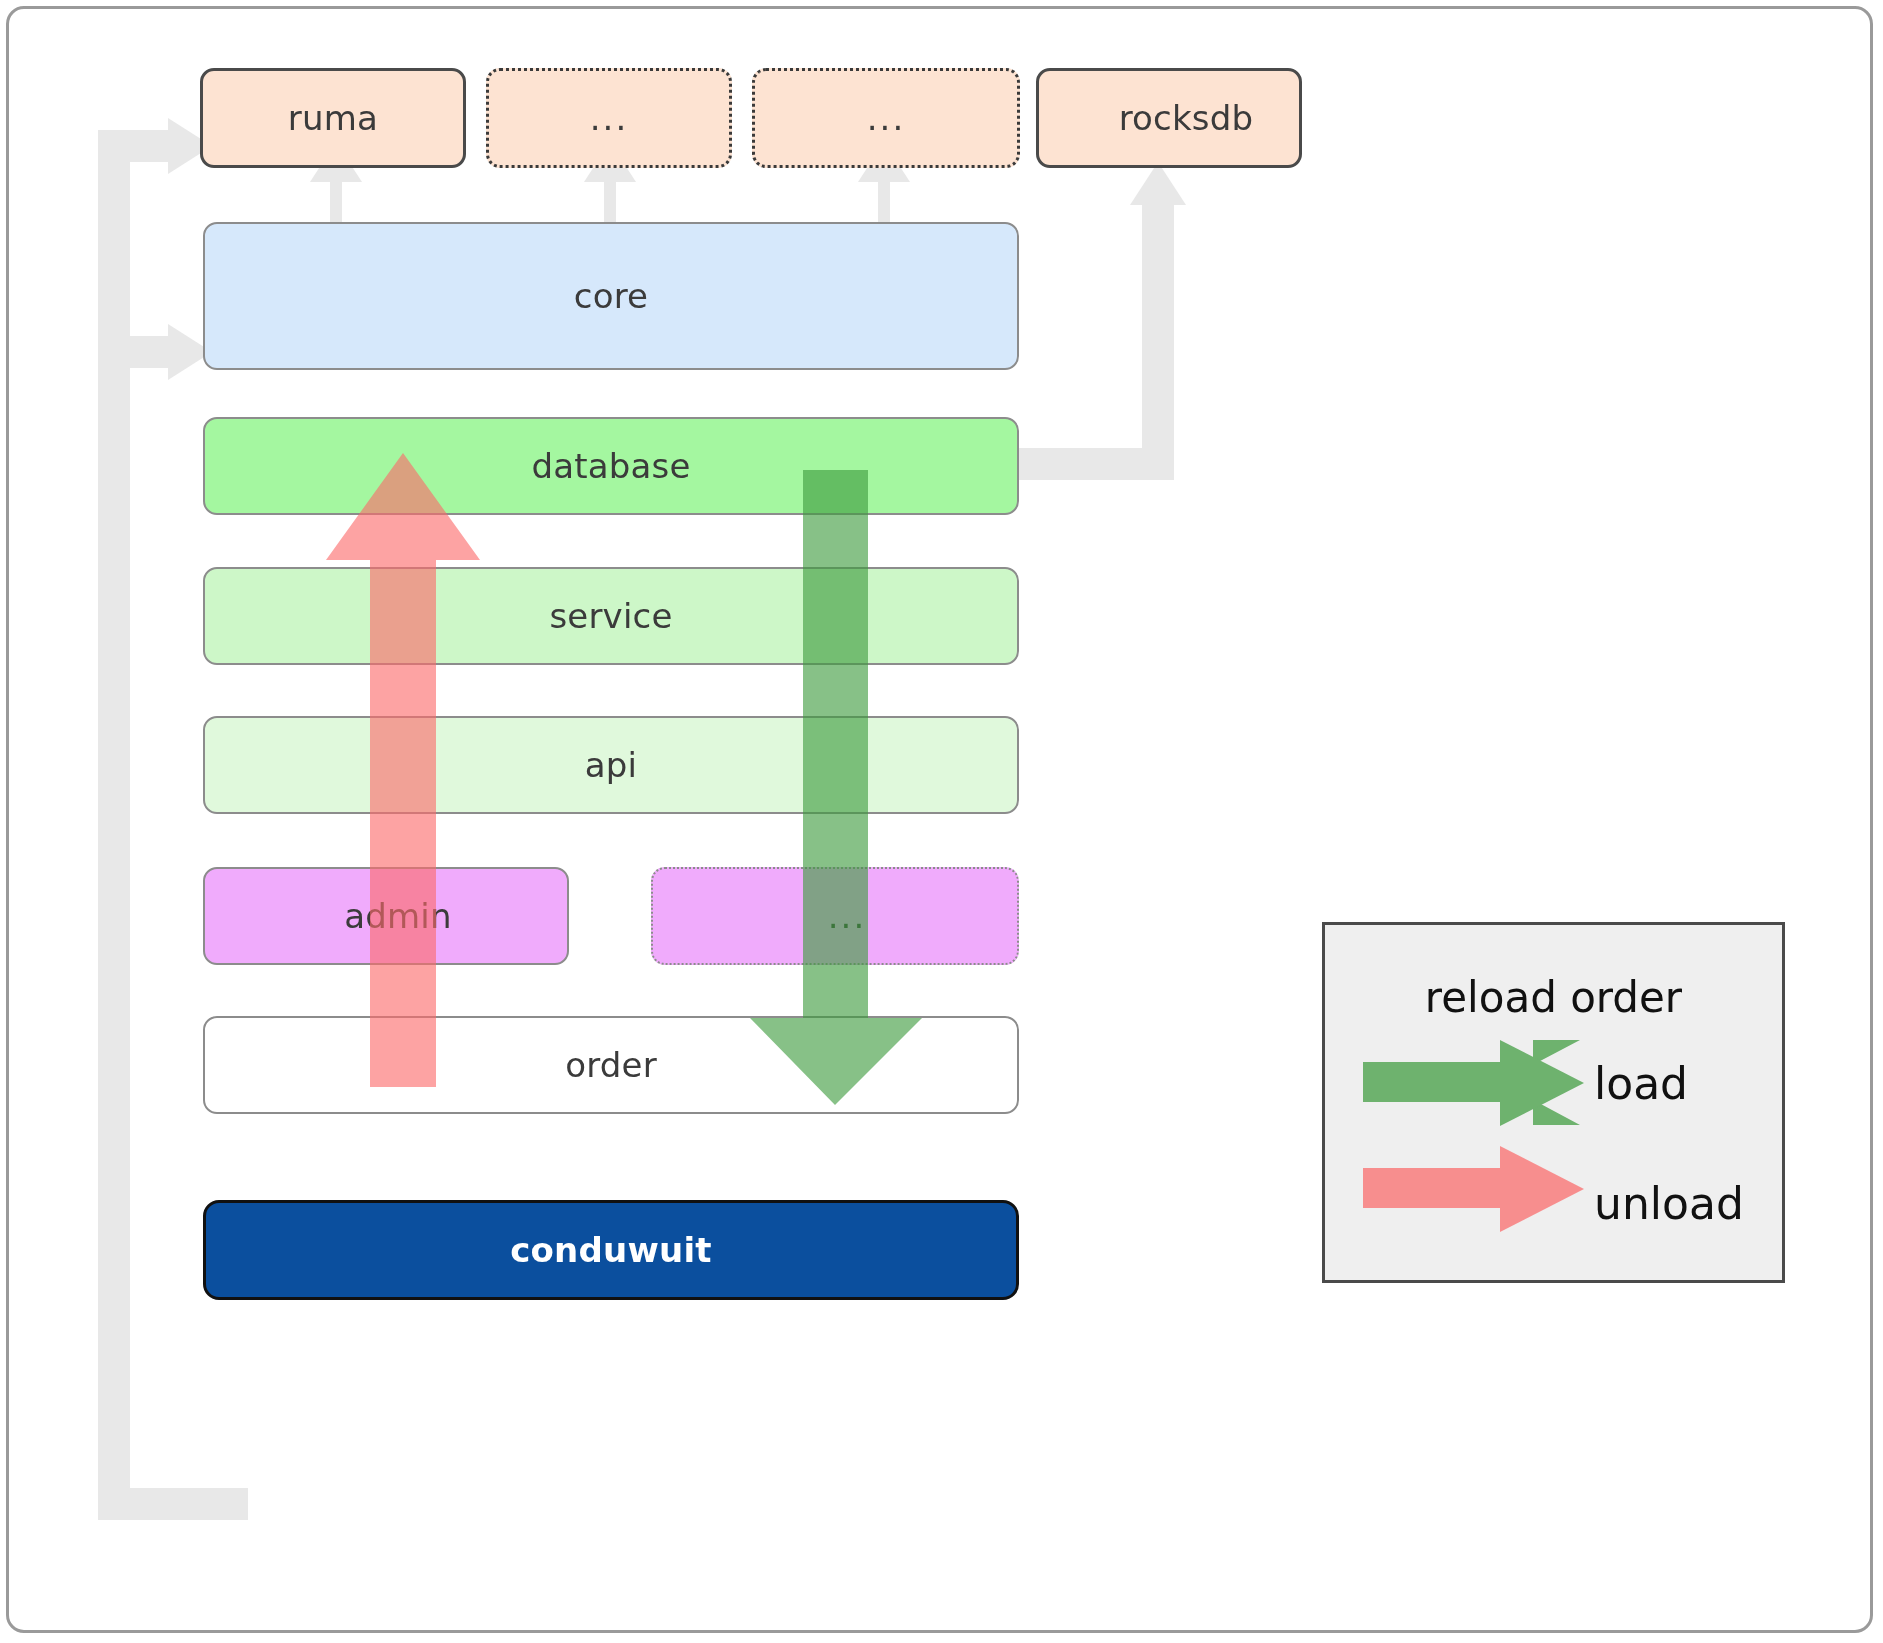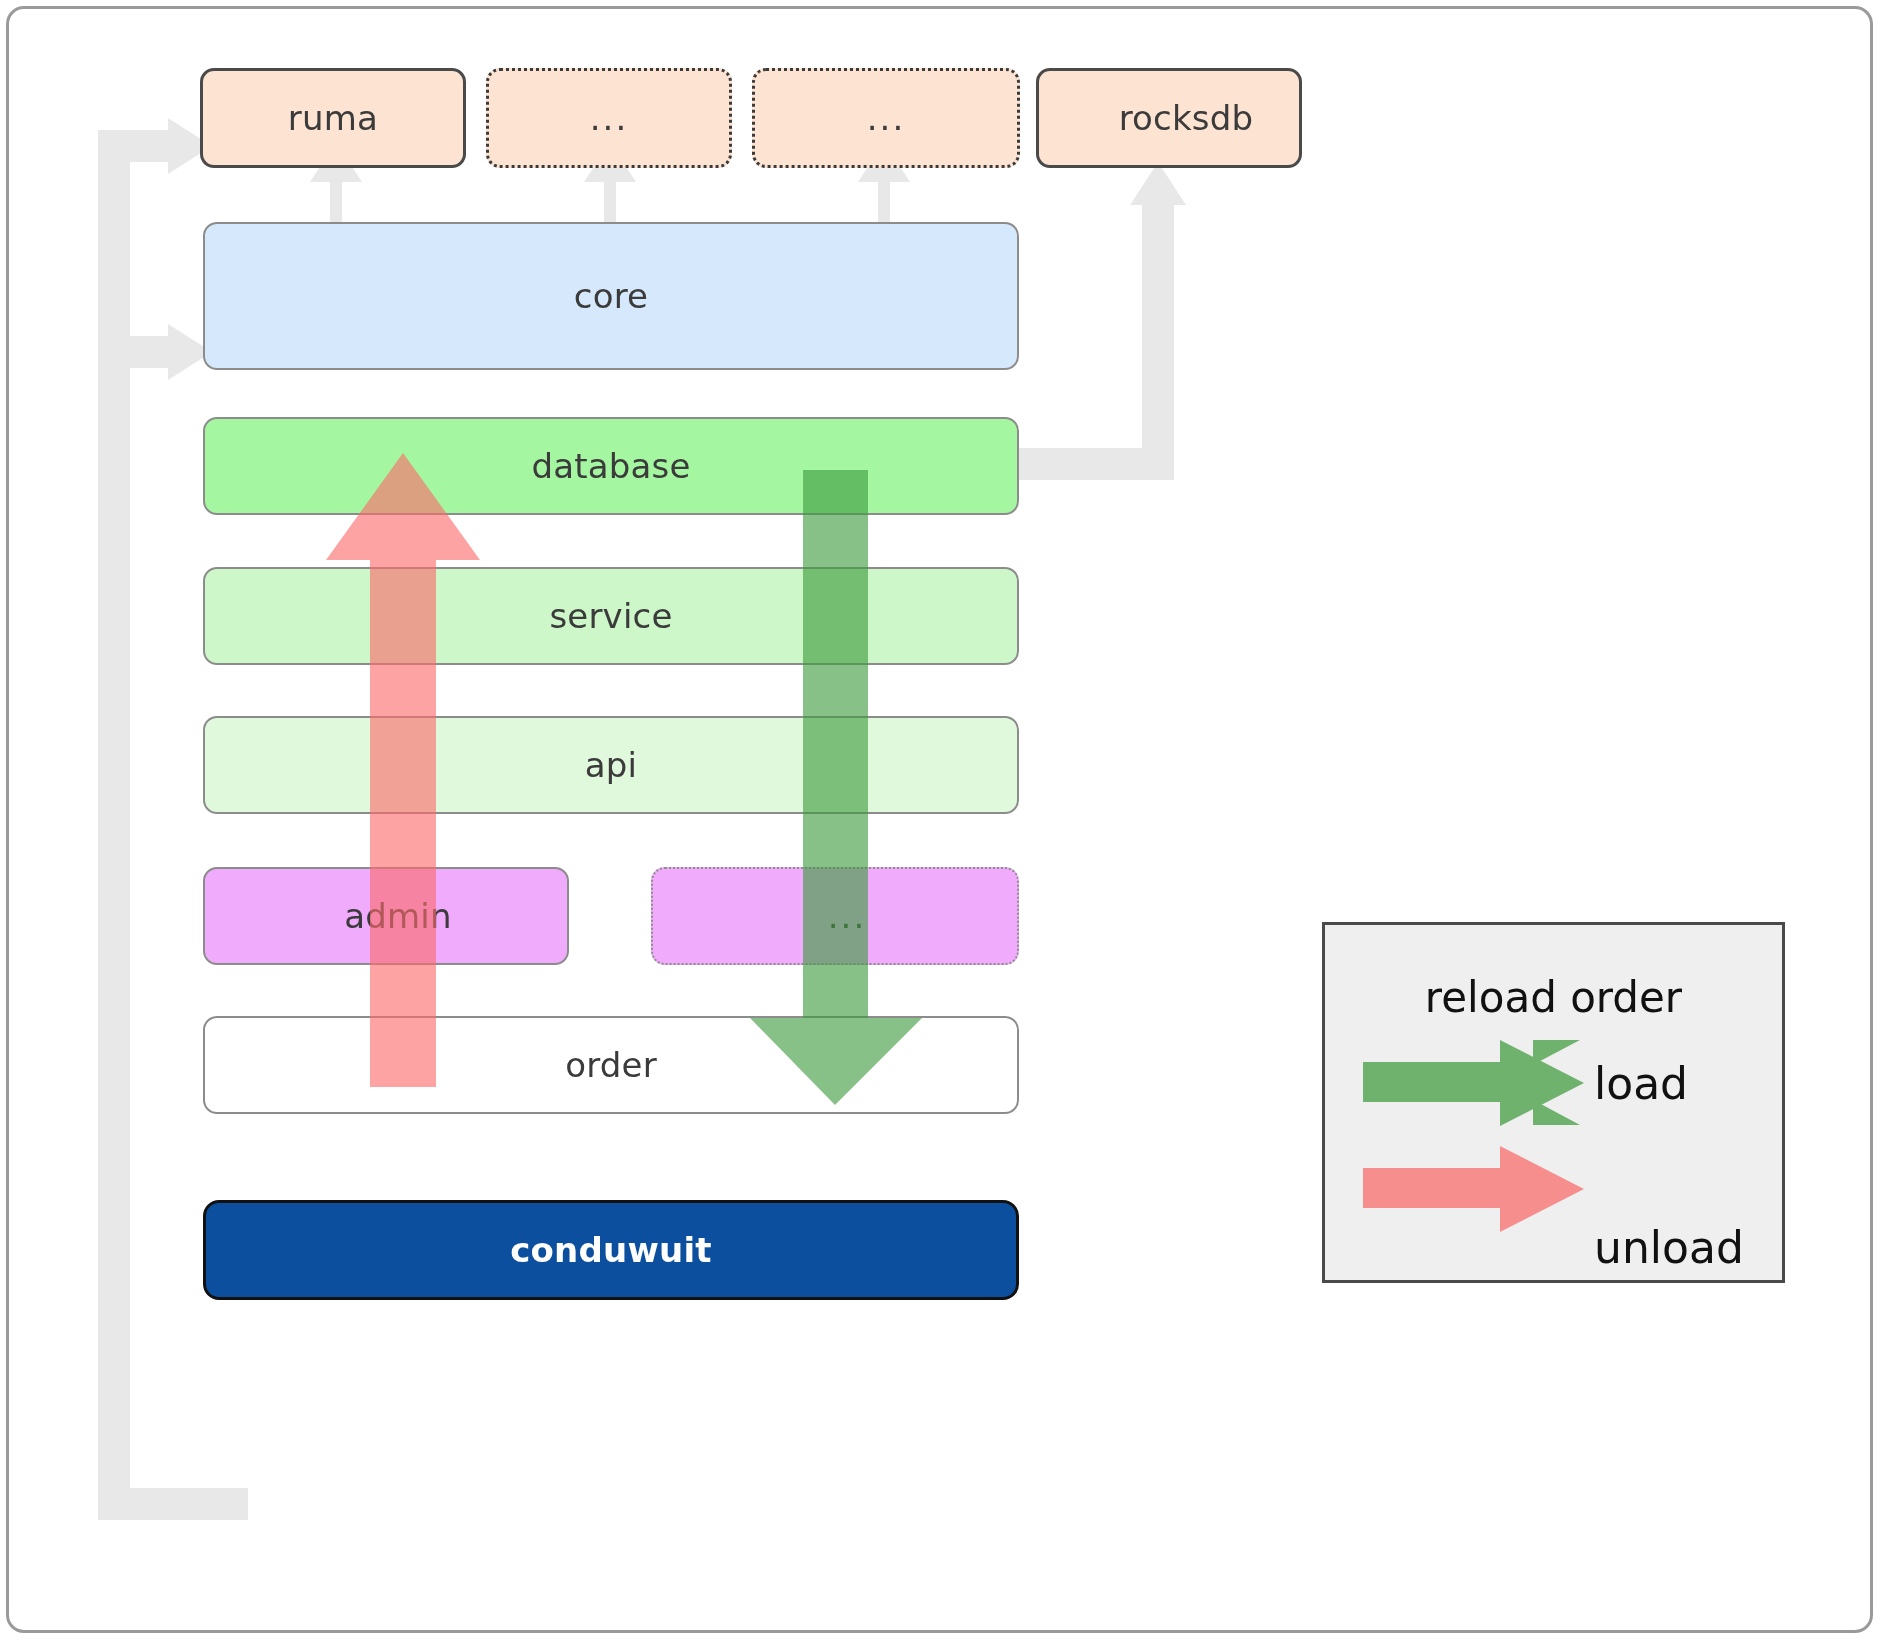--- a/index.html
+++ b/index.html
@@ -121,14 +121,14 @@
       <polygon points="1363,1062 1530,1062 1530,1102 1363,1102" fill="#3d9b3d"></polygon>
       <polygon points="1500,1040 1584,1083 1500,1126" fill="#3d9b3d"></polygon>
     </g>
     <g opacity="0.72">
       <polygon points="1363,1168 1530,1168 1530,1208 1363,1208" fill="#fb6a6a"></polygon>
       <polygon points="1500,1146 1584,1189 1500,1232" fill="#fb6a6a"></polygon>
     </g>
   </svg>
 
   <div class="legend-label" style="left:1594px;top:1058px;">load</div>
-  <div class="legend-label" style="left:1594px;top:1222px;">unload</div>
+  <div class="legend-label" style="left:1594px;top:1178px;">unload</div>
 </div>
 
 </body></html>

